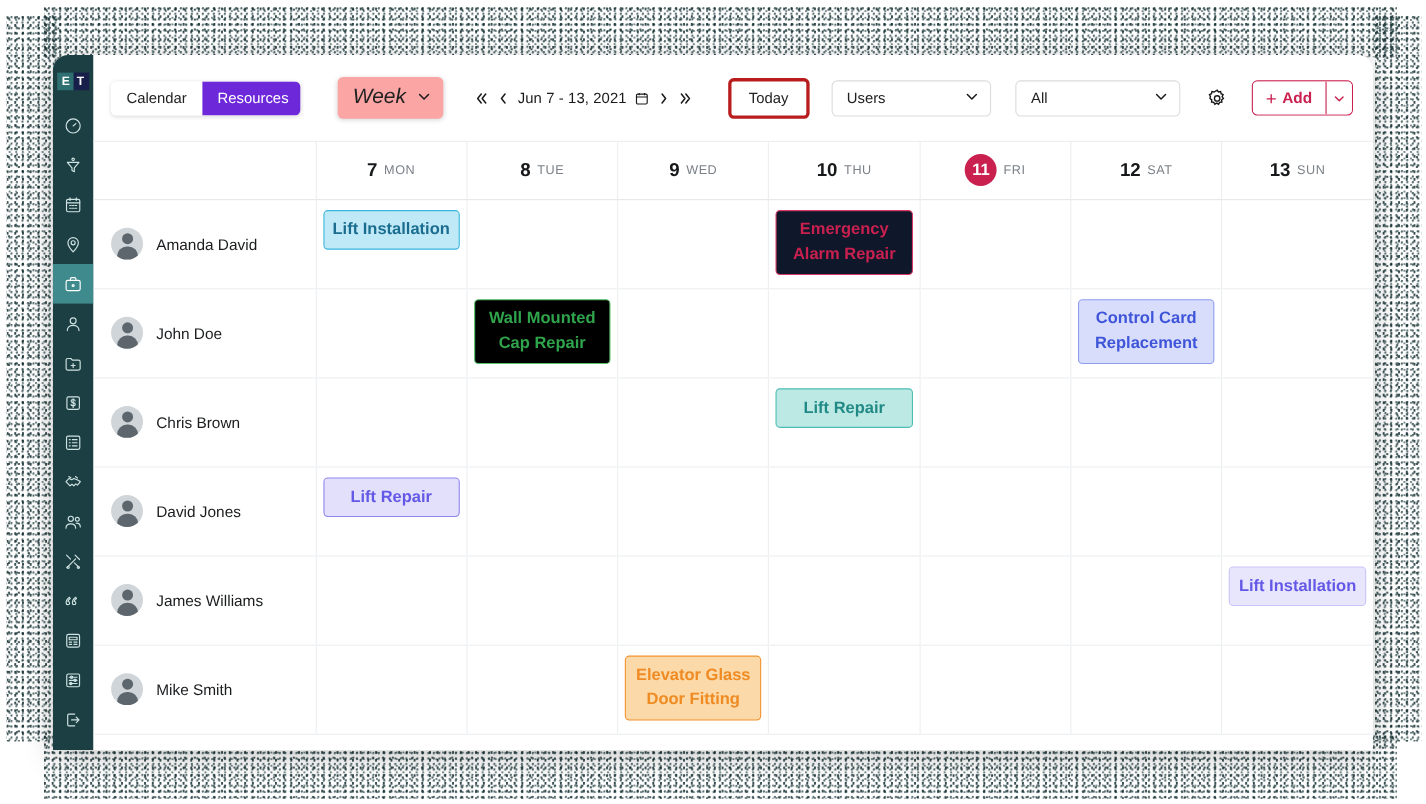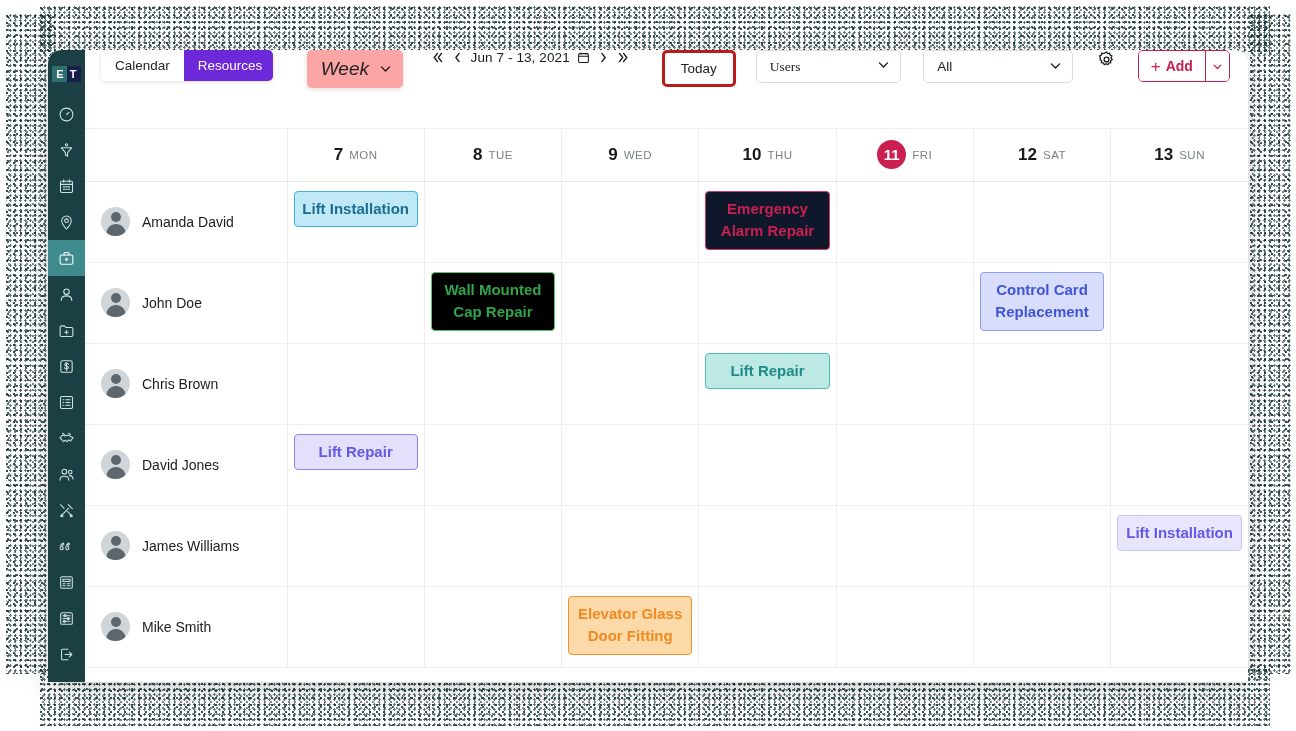--- a/index.html
+++ b/index.html
@@ -67,21 +67,21 @@
   }
   .side-item.active { background: #3f8a8d; color: #ffffff; }
   .side-item svg { width: 17px; height: 17px; display:block; }
 
   
   #main { flex: 1; display: flex; flex-direction: column; min-width: 0; background:#fff; }
 
   
   #toolbar {
     height: 78px;
-    display: flex; align-items: flex-start;
+    display: flex; align-items: center;
     padding: 0 18px 0 16px;
     gap: 10px;
     flex: 0 0 78px;
   }
   .seg-group {
     display: flex; border-radius: 5px; overflow: hidden;
     background: #fff;
     box-shadow: 0 1px 4px rgba(0,0,0,.14);
   }
   .seg {
@@ -114,21 +114,21 @@
     border-radius: 5px; padding: 8px 16px; font-size: 13.5px; cursor: pointer;
   }
 
   .spacer { flex: 1; }
 
   .dropdown {
     border: 1px solid #dcdcdc; background: #fff; border-radius: 5px;
     height: 33px; display: flex; align-items: center; justify-content: space-between;
     padding: 0 10px 0 13px; font-size: 13.5px; color: #222; cursor: pointer;
   }
-  #users-dropdown { width: 148px; font-family: Liberation Serif, serif; }
+  #users-dropdown { width: 148px; }
   #all-dropdown { width: 152px; margin-left: 12px; }
 
   .gear-btn { margin-left: 14px; cursor: pointer; color:#222; display:flex; }
   .gear-btn svg { width: 19px; height: 19px; }
 
   .add-group {
     margin-left: 12px;
     display: flex; align-items: stretch;
     border: 1px solid #c9204f; border-radius: 5px; overflow: hidden;
     height: 32px;

